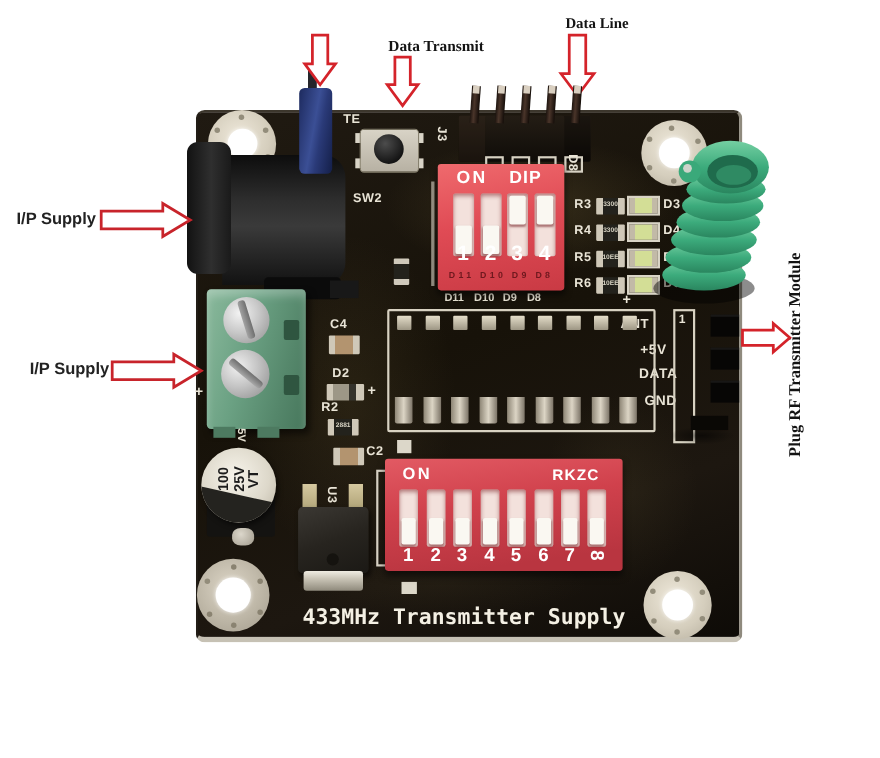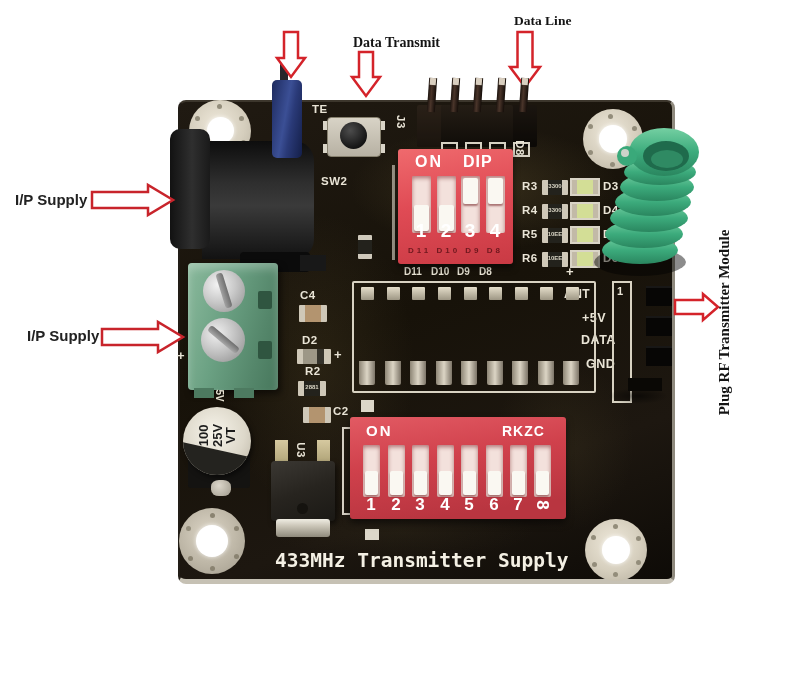--- a/index.html
+++ b/index.html
@@ -229,21 +229,21 @@
     <div class="abs" style="left:46px;top:125px;width:20px;height:10px;background:#4d7a60;"></div>
   </div>
   <span class="abs silk" style="left:177px;top:348px;font-size:13px;z-index:9;">+</span>
   <span class="abs silk-sm rot90" style="left:213px;top:390px;z-index:9;">5V</span>
 
   <div class="abs silk" style="left:300px;top:289px;">C4</div>
   <div class="abs" style="left:299px;top:305px;width:28px;height:17px;background:linear-gradient(90deg,#cfc8b8 0 6px,#b3946f 6px 22px,#cfc8b8 22px 100%);border-radius:1px;z-index:5;"></div>
   <div class="abs silk" style="left:302px;top:334px;">D2</div>
   <div class="abs" style="left:297px;top:349px;width:34px;height:15px;background:linear-gradient(90deg,#cfc8b8 0 6px,#9d9787 6px 20px,#35332c 20px 27px,#cfc8b8 27px 100%);border-radius:1px;z-index:5;"></div>
   <span class="abs silk" style="left:334px;top:347px;font-size:13px;">+</span>
-  <div class="abs silk" style="left:305px;top:365px;">R2</div>
+  <div class="abs silk" style="left:292px;top:365px;">R2</div>
   <div class="abs reschip" style="left:298px;top:381px;width:28px;height:15px;z-index:5;">
       <span class="resmark">2881</span>
     </div>
   <div class="abs silk" style="left:333px;top:405px;">C2</div>
   <div class="abs" style="left:303px;top:407px;width:28px;height:16px;background:linear-gradient(90deg,#cfc8b8 0 6px,#b3946f 6px 22px,#cfc8b8 22px 100%);border-radius:1px;z-index:5;"></div>
   <div class="abs" style="left:361px;top:400px;width:13px;height:12px;background:#dcd7c9;z-index:5;"></div>
   <div class="abs" style="left:365px;top:529px;width:14px;height:11px;background:#dcd7c9;z-index:5;"></div>
 
   <div class="abs" style="left:188px;top:450px;width:62px;height:38px;border-radius:3px;background:#141311;z-index:7;"></div>
   <div class="abs" style="left:183px;top:407px;width:68px;height:68px;border-radius:50%;overflow:hidden;background:radial-gradient(circle at 45% 38%,#f7f4eb,#ddd8ca 55%,#b4ad9d);box-shadow:2px 3px 5px rgba(0,0,0,0.5);z-index:8;">

